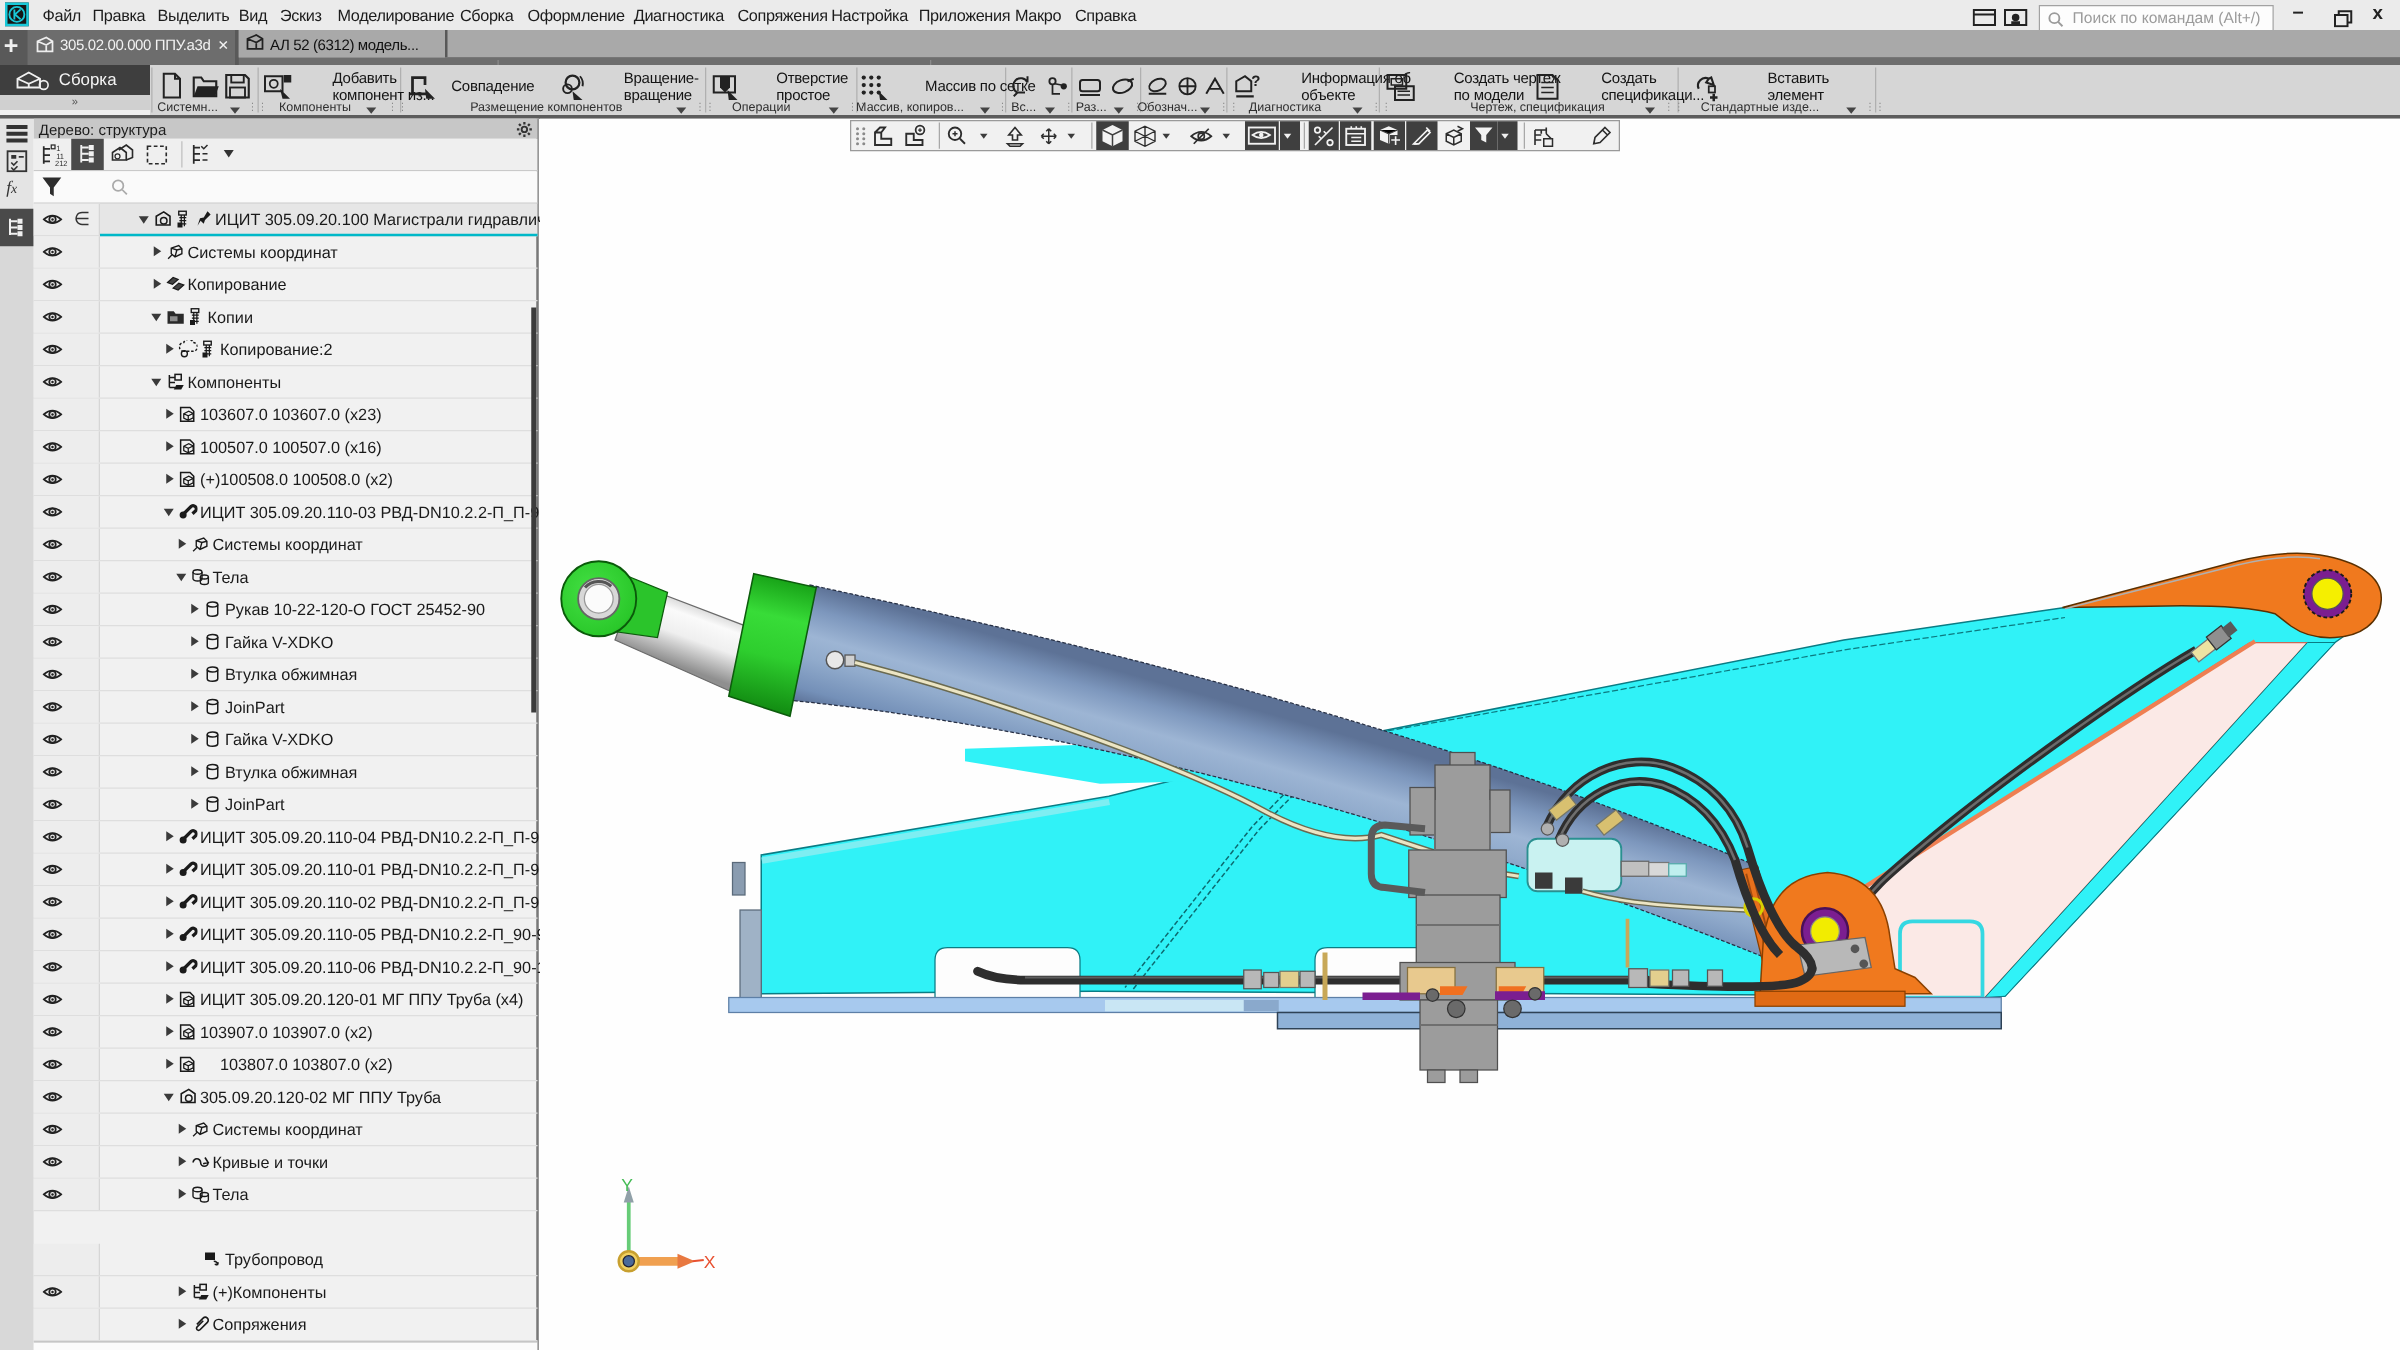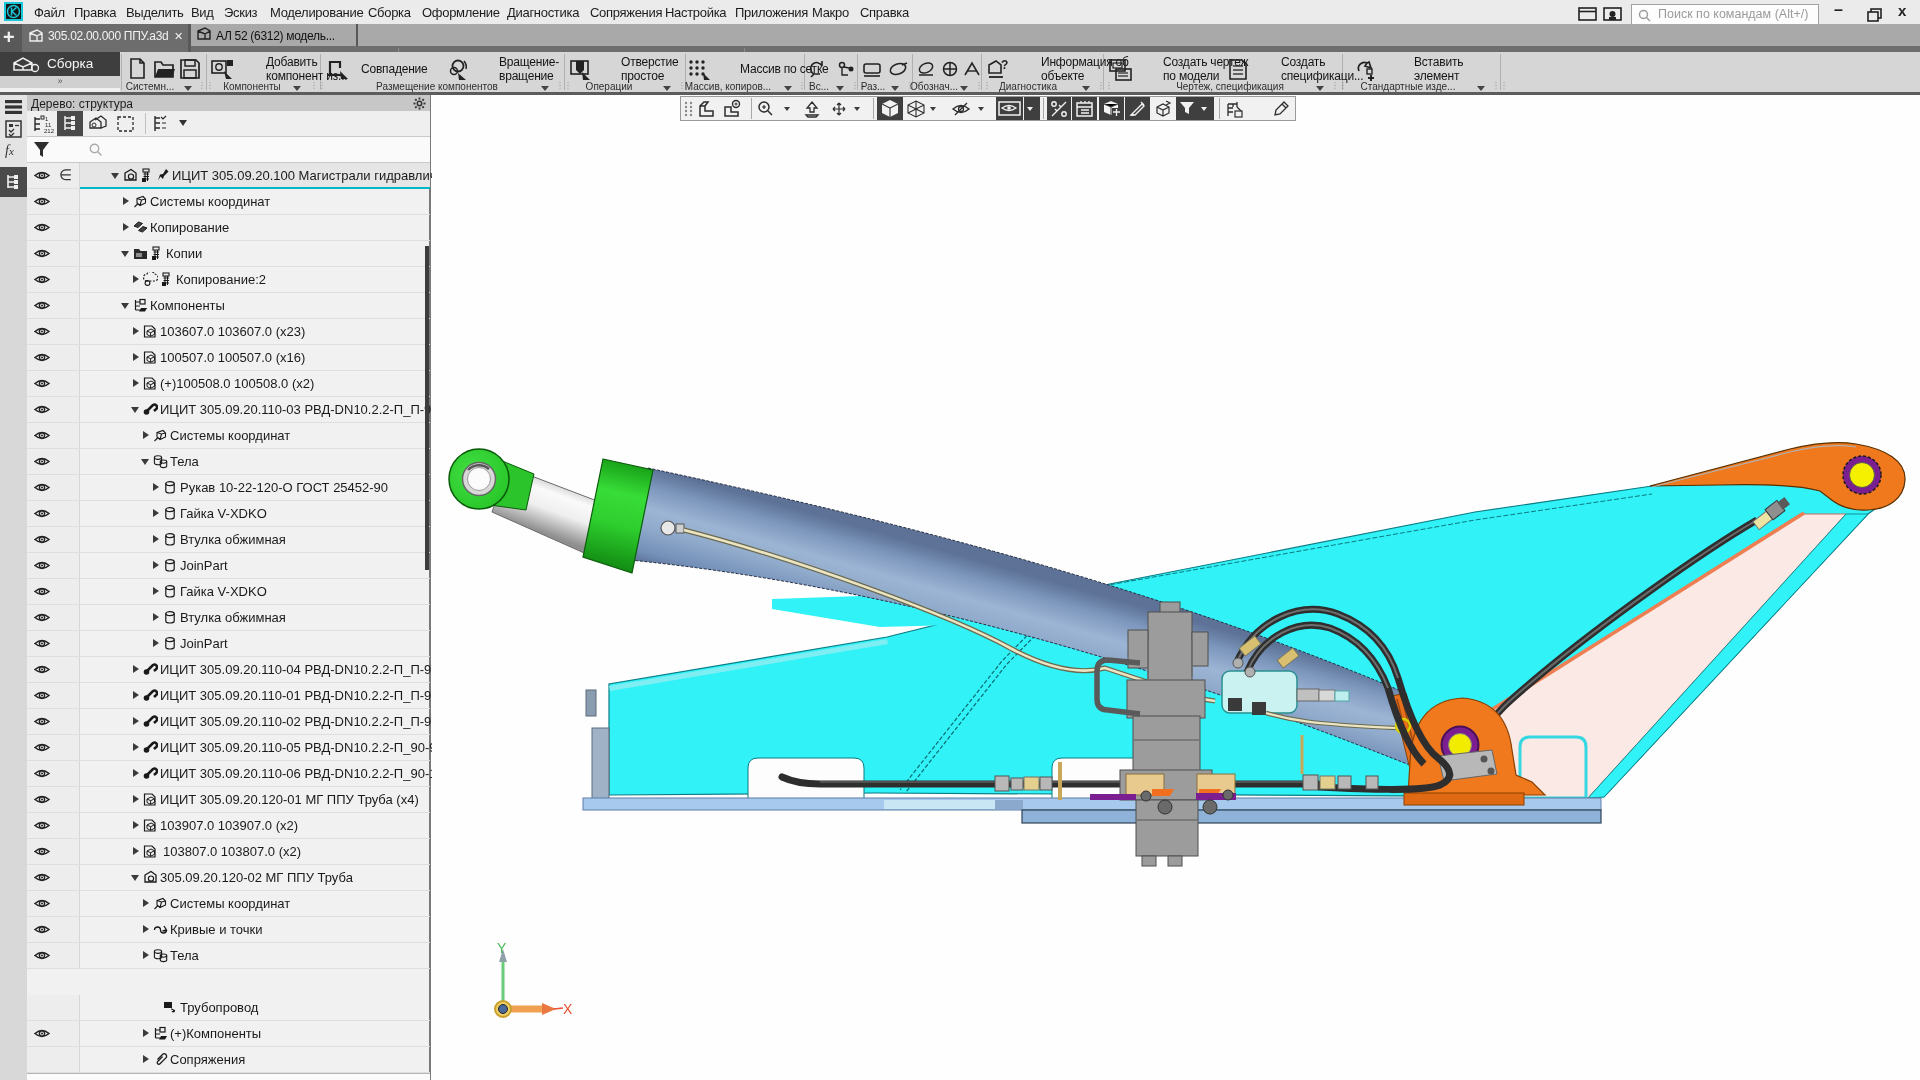--- a/index.html
+++ b/index.html
@@ -795,21 +795,21 @@
               <path d="M1 6.5 Q8 0.5 15 6.5 Q8 12.5 1 6.5 Z" fill="none" stroke="#222" stroke-width="1.5"></path>
               <circle cx="8" cy="6.5" r="2.6" fill="none" stroke="#222" stroke-width="1.4"></circle>
               <circle cx="8" cy="6.5" r="1" fill="#222"></circle>
             </svg>
           </div>
           <div class="arr r" style="left:106px"></div>
           <svg class="abs" style="left:116px;top:5px" width="15" height="15" viewBox="0 0 15 15">
             <path d="M1.5 2 L9 2 L12 5 L12 13 L1.5 13 Z" fill="none" stroke="#1a1a1a" stroke-width="1.2"></path>
             <path d="M4 7 l4 -2 l3.5 1.8 l0 3.5 l-4 2 l-3.5 -1.8 z M4 7 l3.6 1.7 l3.9 -1.9 M7.6 8.7 l0 3.6" fill="none" stroke="#1a1a1a" stroke-width="1"></path>
           </svg>
-          <div class="tt" style="left:136px">103807.0 103807.0 (x2)</div>
+          <div class="tt" style="left:149px">103807.0 103807.0 (x2)</div>
         </div>
 <div class="trow" style="top:702px;">
           <div class="eyecol">
             <svg class="abs" style="left:7px;top:6px" width="16" height="13">
               <path d="M1 6.5 Q8 0.5 15 6.5 Q8 12.5 1 6.5 Z" fill="none" stroke="#222" stroke-width="1.5"></path>
               <circle cx="8" cy="6.5" r="2.6" fill="none" stroke="#222" stroke-width="1.4"></circle>
               <circle cx="8" cy="6.5" r="1" fill="#222"></circle>
             </svg>
           </div>
           <div class="arr d" style="left:104px"></div>

